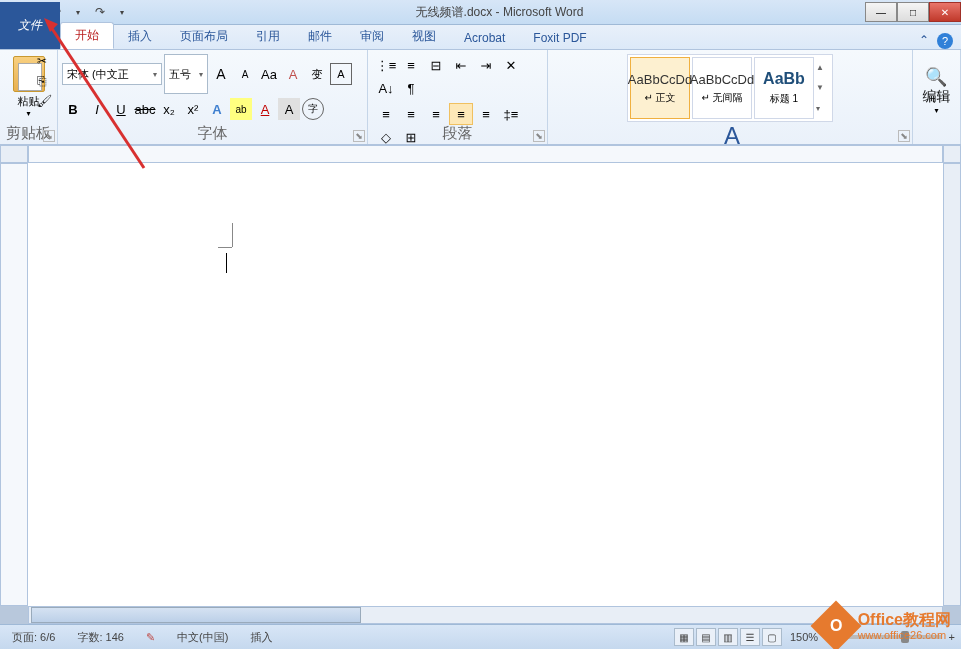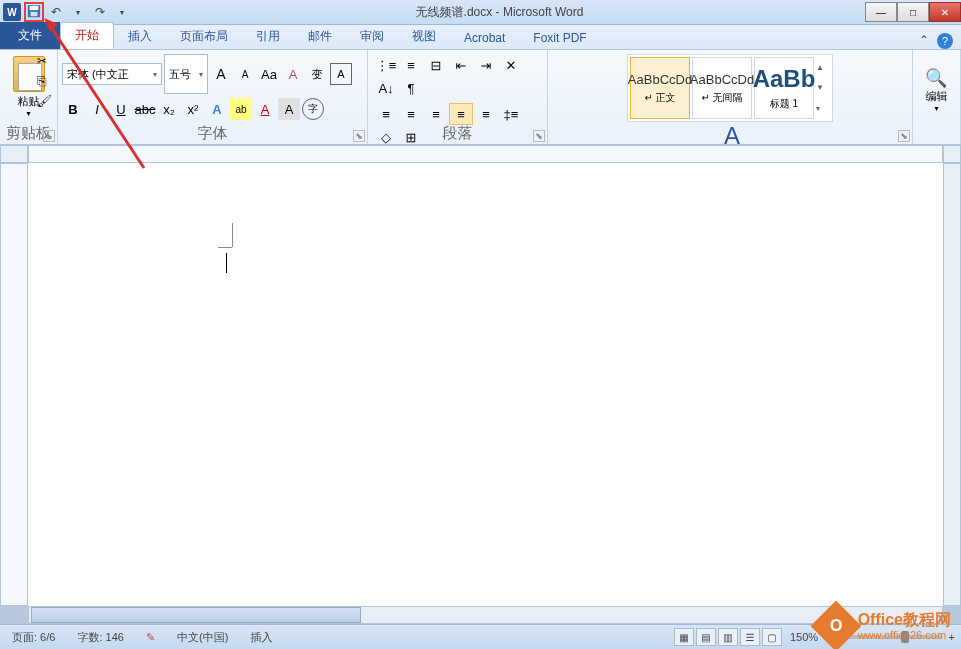--- a/index.html
+++ b/index.html
@@ -13,21 +13,21 @@
 .save-highlight { border:2px solid #e04040; }
 .save-icon svg { width:14px; height:14px; }
 .title-text { position:absolute; left:50%; transform:translateX(-50%); font-size:12px; color:#444;margin-left:19px; }
 .win-controls { position:absolute; right:0; display:flex; }
 .win-btn { width:32px; height:20px; display:flex; align-items:center; justify-content:center; font-size:10px; border:1px solid #888; background:linear-gradient(#f5f5f5,#ddd); }
 .win-close { background:linear-gradient(#e9756b,#c0392b); color:#fff; border-color:#a03028; }
 
 
 .tabs { height:25px; background:linear-gradient(#e8f0fa,#dce9f8); display:flex; align-items:flex-end; border-bottom:1px solid #b0c4de; position:relative; }
 .tab { padding:4px 14px; font-size:12px; color:#2b579a; cursor:pointer; }
-.tab-file { background:#2b579a; color:#fff; padding:5px 18px; }
+.tab-file { background:#2b579a; color:#fff; padding:15px 18px;font-style:italic; }
 .tab-active { background:#fff; border:1px solid #b0c4de; border-bottom-color:#fff; border-radius:3px 3px 0 0; color:#b91c1c; }
 .tab-help { position:absolute; right:8px; display:flex; gap:8px; }
 .help-icon { width:16px; height:16px; border-radius:50%; background:#3080d8; color:#fff; font-size:11px; display:flex; align-items:center; justify-content:center; }
 
 
 .ribbon { height:95px; background:linear-gradient(#f5f9fd,#eaf1fa); border-bottom:1px solid #b0c4de; display:flex; }
 .group { border-right:1px solid #c5d5e8; display:flex; flex-direction:column; position:relative; padding:2px 4px 16px 4px; }
 .group-label { position:absolute; bottom:1px; left:0; right:0; text-align:center; font-size:15px; color:#666; }
 .group-dialog { position:absolute; bottom:2px; right:2px; font-size:9px; color:#888; width:12px; height:12px; border:1px solid #bbb; display:flex; align-items:center; justify-content:center; }
 
@@ -52,21 +52,21 @@
 
 .para-group { width:180px; }
 .para-grid { display:flex; flex-wrap:wrap; gap:1px; padding:2px; }
 .para-grid .rb { width:24px; }
 
 .styles-group { flex:1; display:flex; align-items:center; padding:4px; }
 .style-gallery { display:flex; gap:2px; border:1px solid #d0d8e8; padding:2px; background:#fff; }
 .style-item { width:60px; height:62px; border:1px solid #d0d8e8; display:flex; flex-direction:column; align-items:center; justify-content:center; font-size:10px; }
 .style-item.active { border:1px solid #f0b040; background:#fdf0d0; }
 .style-preview { font-size:13px; color:#333; margin-bottom:4px; }
-.style-preview.big { font-size:24px; font-weight:bold; color:#1f4e79; }
+.style-preview.big { font-size:16px; font-weight:bold; color:#1f4e79; }
 .change-styles { width:48px; display:flex; flex-direction:column; align-items:center; font-size:11px; margin-left:4px; }
 .cs-icon { font-size:24px; color:#2b579a; }
 
 .edit-group { width:48px; display:flex; flex-direction:column; align-items:center; justify-content:center; }
 
 
 .red-arrow { position:absolute; top:18px; left:44px; width:120px; height:160px; pointer-events:none; z-index:50; }
 
 
 .doc-area { position:absolute; top:145px; left:0; right:0; bottom:25px; background:#b8c8dc; }
@@ -248,21 +248,21 @@
     <div class="change-styles">
       <span class="cs-icon">A</span>
       <span>更改样式</span>
       <span style="font-size:8px;">▾</span>
     </div>
     <div class="group-dialog">⬊</div>
   </div>
 
   <div class="group edit-group">
     <span style="font-size:18px;">🔍</span>
-    <span style="font-size:11px;">编辑</span>
+    <span style="font-size:14px;">编辑</span>
     <span style="font-size:8px;">▾</span>
   </div>
 </div>
 
 <div class="doc-area">
   <div class="ruler-corner"></div>
   <div class="ruler-h"></div>
   <div class="ruler-v"></div>
   <div class="ruler-toggle"></div>
   <div class="page-canvas">

